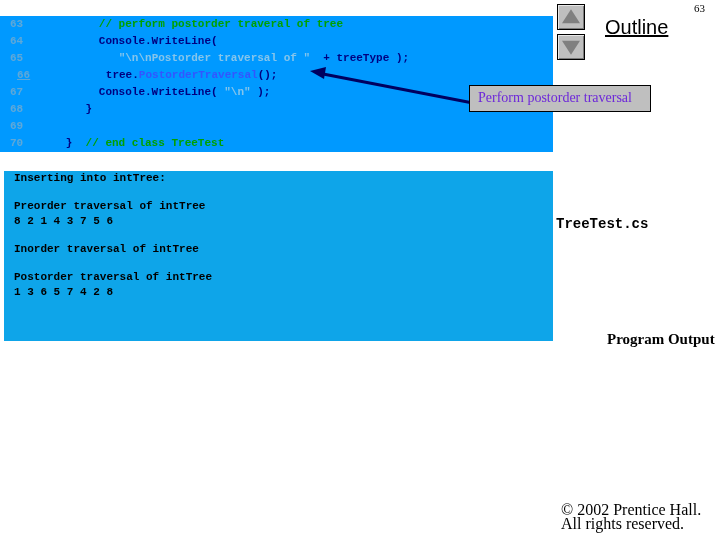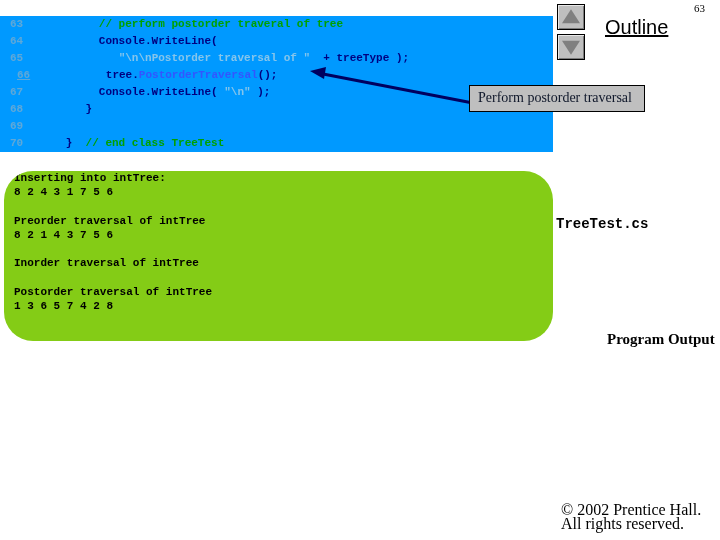--- a/index.html
+++ b/index.html
@@ -121,26 +121,26 @@
     left: 694px;
     top: 2px;
     font-family: "Liberation Serif", serif;
     font-size: 11px;
     color: #000000;
   }
   #callout {
     position: absolute;
     left: 469px;
     top: 85px;
-    padding: 4px 12px 5px 8px;
+    padding: 4px 18px 5px 8px;
     background: #BFBFBF;
     border: 1px solid #000000;
     font-family: "Liberation Serif", serif;
     font-size: 14px;
-    color: #0f172a;
+    color: #6d28d9;
     white-space: nowrap;
     box-sizing: border-box;
   }
   #arrow-svg {
     position: absolute;
     left: 300px;
     top: 60px;
     width: 185px;
     height: 55px;
     overflow: visible;
@@ -184,23 +184,22 @@
     <div class="code-line"><span class="lineno">63</span><span class="code-text tok-plain">        </span><span class="code-text tok-comment">// perform postorder traveral of tree</span></div>
     <div class="code-line"><span class="lineno">64</span><span class="code-text tok-plain">        Console.WriteLine(</span></div>
     <div class="code-line"><span class="lineno">65</span><span class="code-text tok-plain">           </span><span class="code-text tok-string">"\n\nPostorder traversal of "</span><span class="code-text tok-plain">  + treeType );</span></div>
     <div class="code-line"><span class="lineno current">66</span><span class="code-text tok-plain">        tree.</span><span class="code-text tok-method">PostorderTraversal</span><span class="code-text tok-plain">();</span></div>
     <div class="code-line"><span class="lineno">67</span><span class="code-text tok-plain">        Console.WriteLine( </span><span class="code-text tok-string">"\n"</span><span class="code-text tok-plain"> );</span></div>
     <div class="code-line"><span class="lineno">68</span><span class="code-text tok-plain">      }</span></div>
     <div class="code-line"><span class="lineno">69</span><span class="code-text tok-plain"></span></div>
     <div class="code-line"><span class="lineno">70</span><span class="code-text tok-plain">   }  </span><span class="code-text tok-comment">// end class TreeTest</span></div>
   </div>
 
-<div id="output-panel" style="background: #84cc16; border-radius: 29px;">
+<div id="output-panel" style="background: #0ea5e9;">
     <div class="out-line">Inserting into intTree:</div>
-    <div class="out-line">8 2 4 3 1 7 5 6</div>
     <div class="out-line">&nbsp;</div>
     <div class="out-line">Preorder traversal of intTree</div>
     <div class="out-line">8 2 1 4 3 7 5 6</div>
     <div class="out-line">&nbsp;</div>
     <div class="out-line">Inorder traversal of intTree</div>
     <div class="out-line">&nbsp;</div>
     <div class="out-line">Postorder traversal of intTree</div>
     <div class="out-line">1 3 6 5 7 4 2 8</div>
   </div>
 

